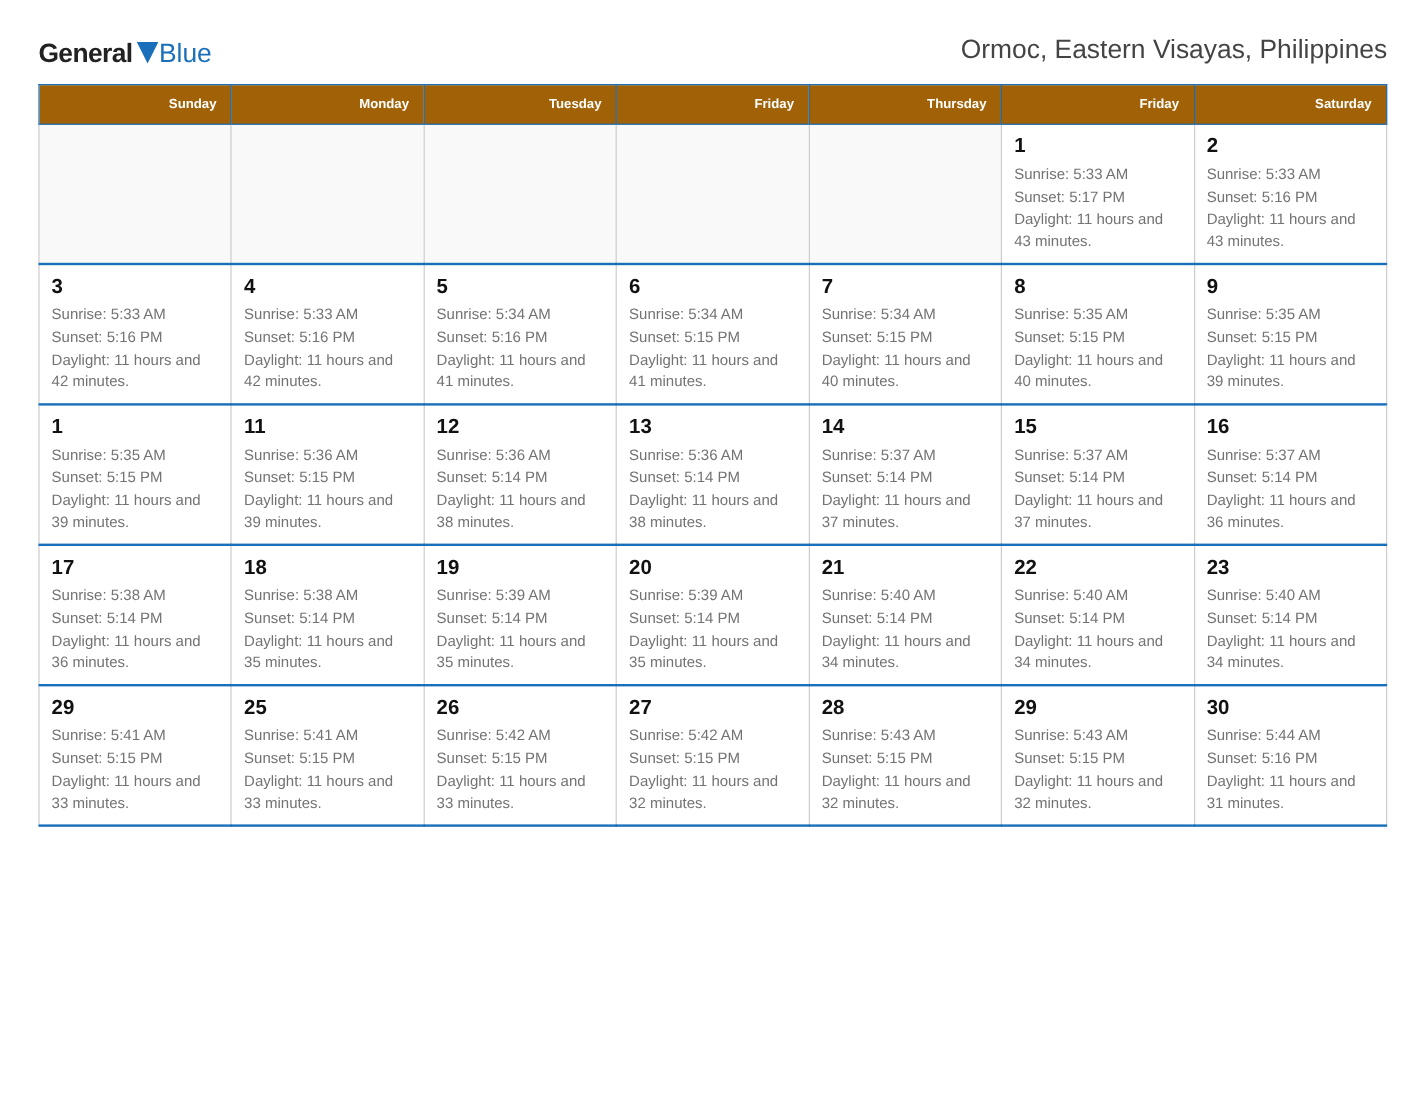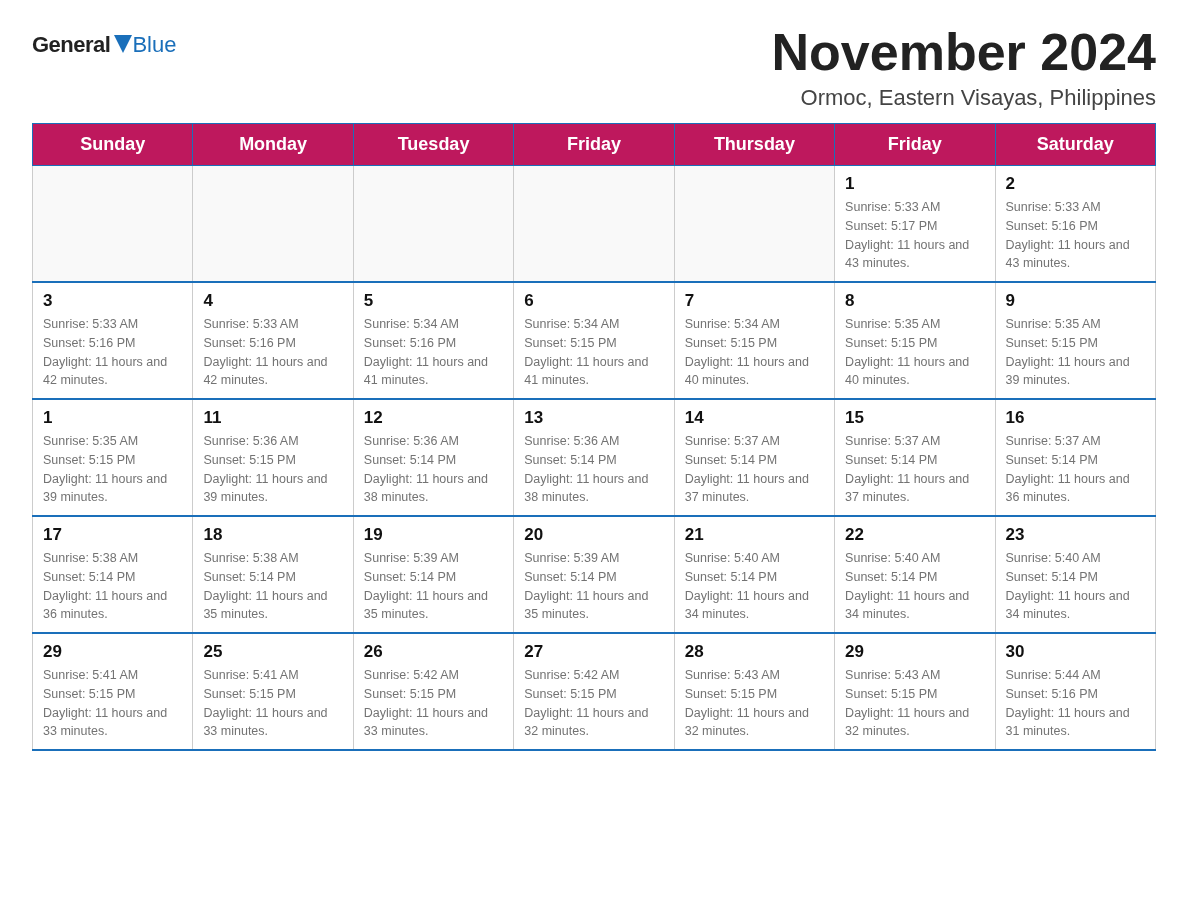--- a/index.html
+++ b/index.html
@@ -49,26 +49,26 @@
       font-size: 22px;
       color: #444;
       margin-top: 4px;
     }
     .calendar {
       width: 100%;
       border-collapse: collapse;
       margin-top: 12px;
     }
     .calendar thead th {
-      background: #be185d;
+      background: #a16207;
       color: #fff;
-      font-size: 18px;
+      font-size: 11px;
       font-weight: 600;
       padding: 10px 12px;
-      text-align: center;
+      text-align: right;
       border: 1px solid #1a6fba;
     }
     .calendar tbody td {
       vertical-align: top;
       border: 1px solid #ccc;
       padding: 8px 10px;
       width: 14.28%;
       font-size: 13px;
       color: #222;
       min-height: 100px;
@@ -101,21 +101,20 @@
       <span class="logo-general">General</span>
       <span style="display:inline-block; margin-left:4px; margin-top:2px;">
         <svg width="18" height="18" viewBox="0 0 18 18">
           <polygon points="0,0 18,0 9,18" fill="#1a6fba"></polygon>
         </svg>
       </span>
     </div>
     <span class="logo-blue">Blue</span>
   </div>
   <div class="title-block">
-    <div class="main-title">November 2024</div>
     <div class="subtitle">Ormoc, Eastern Visayas, Philippines</div>
   </div>
 </div>
 
 <table class="calendar">
   <thead>
     <tr>
     <th>Sunday</th>
         <th>Monday</th>
         <th>Tuesday</th>

